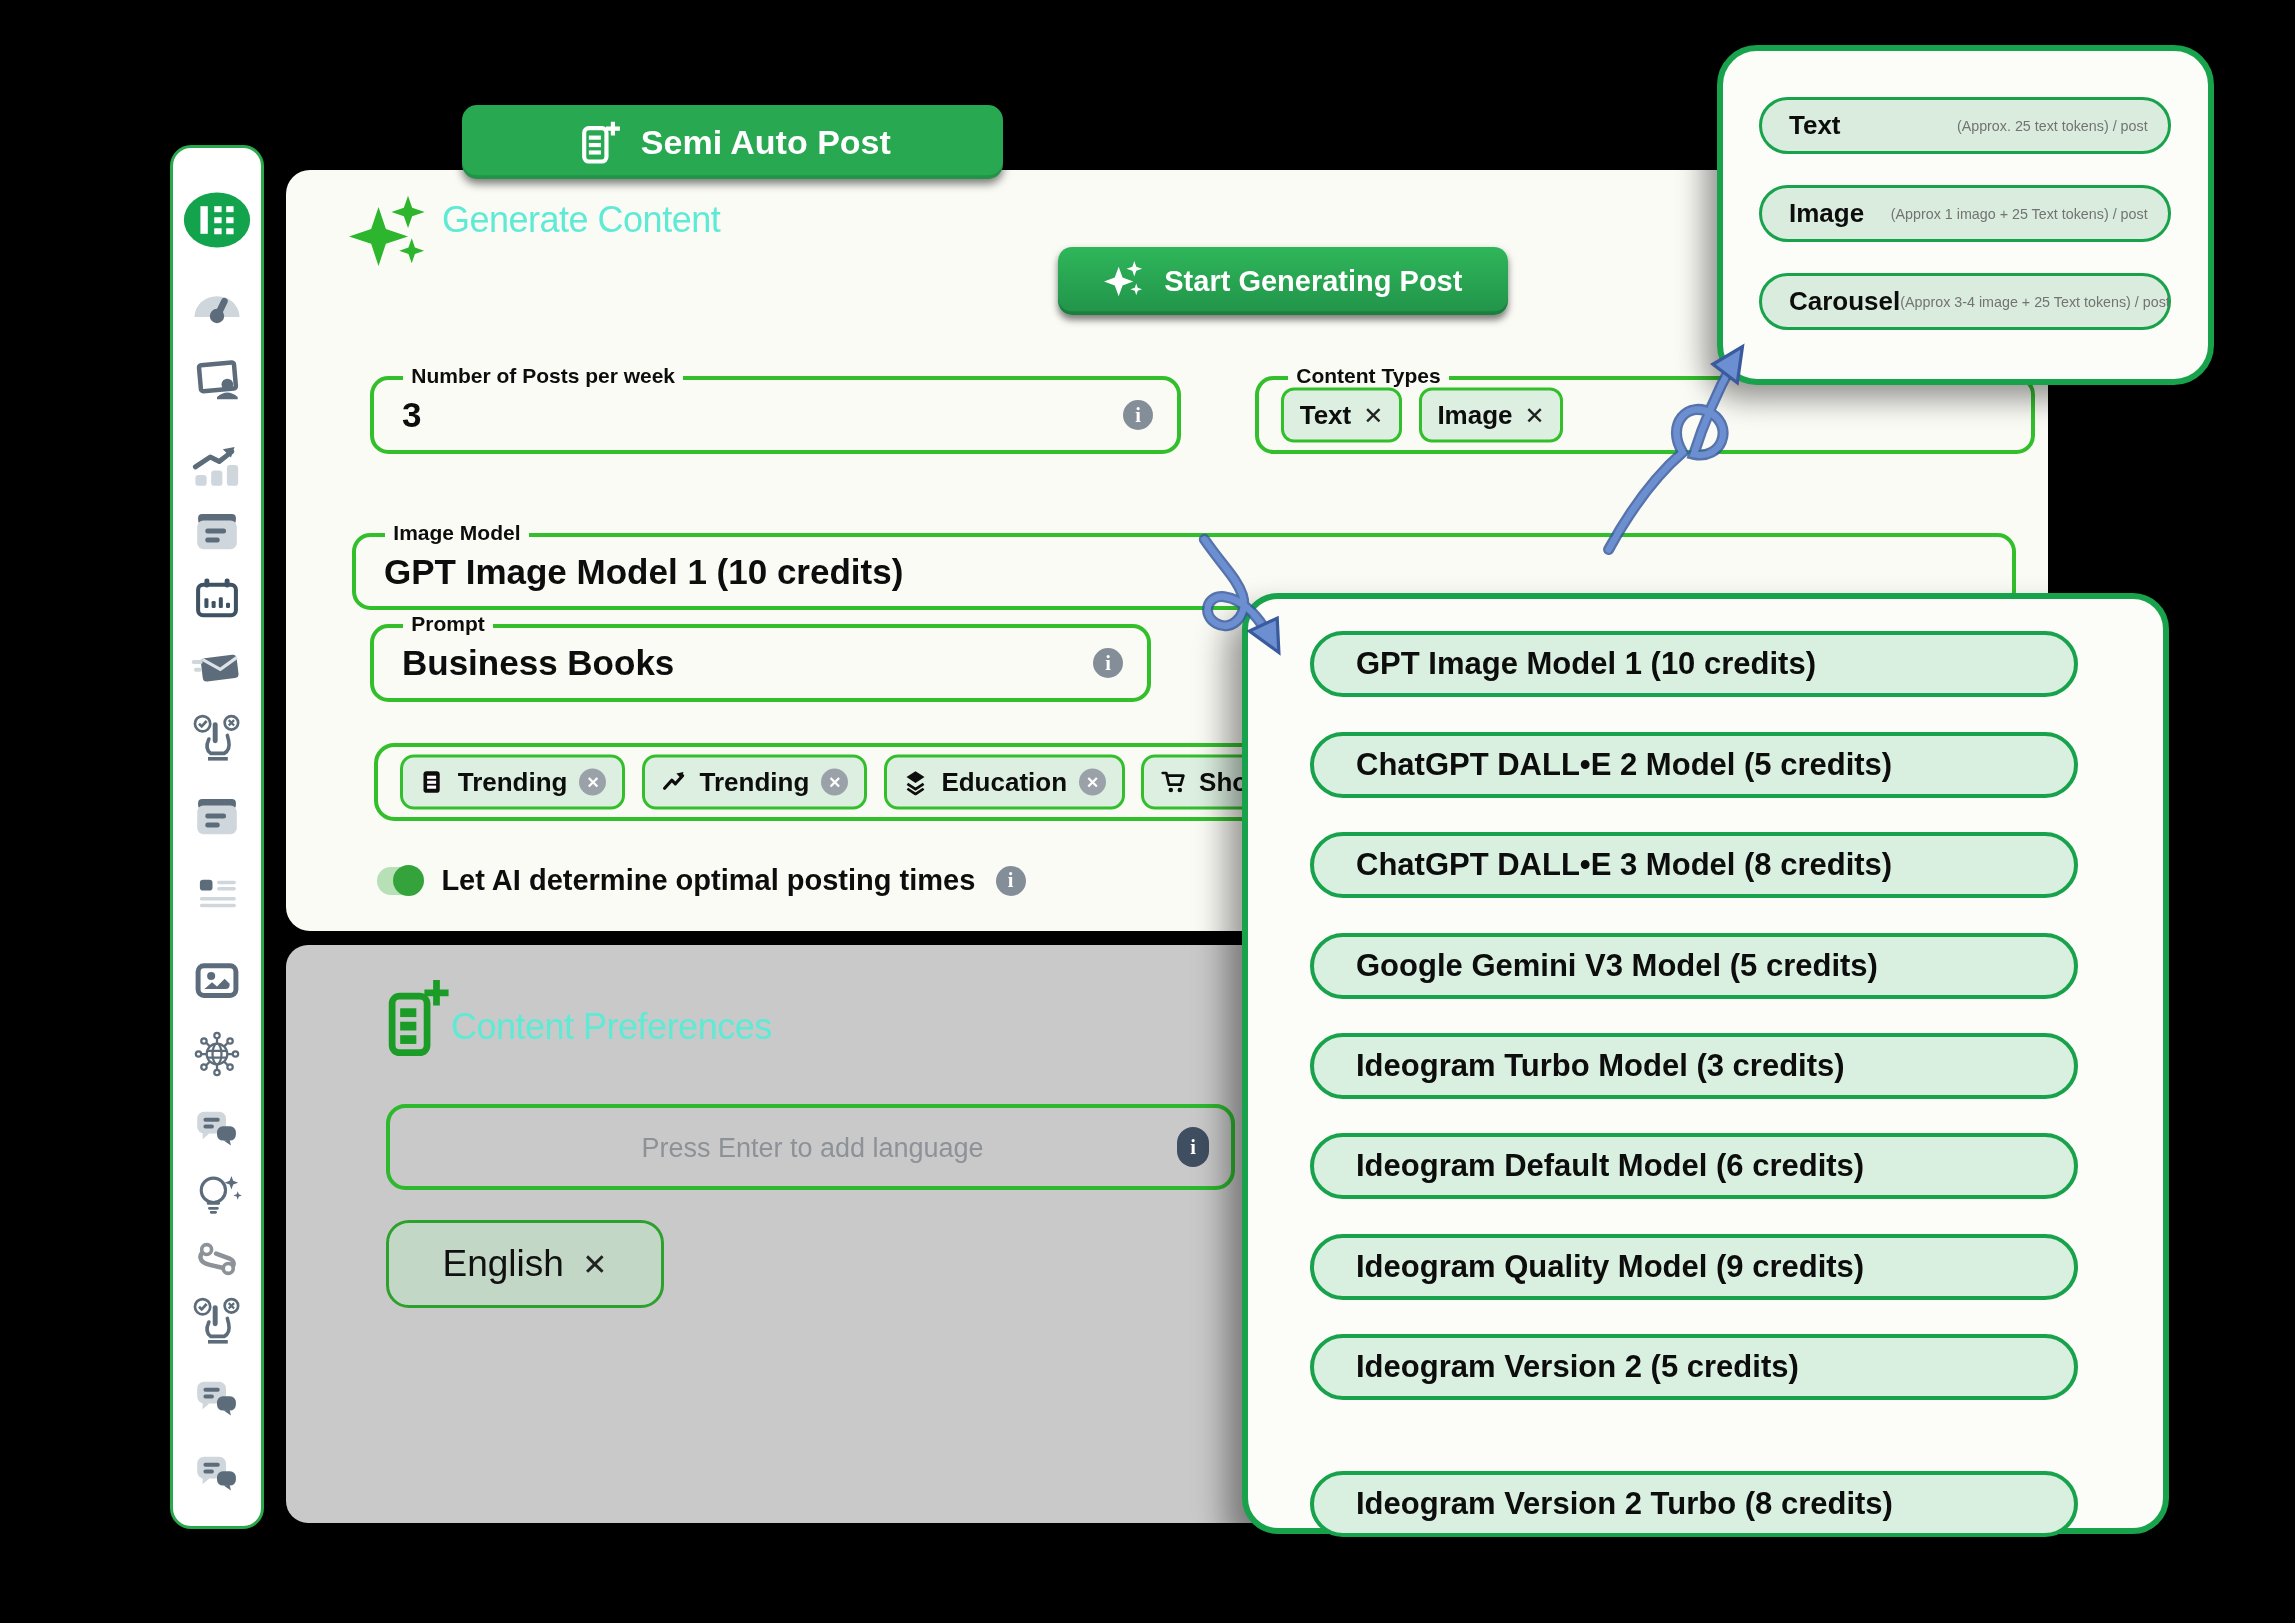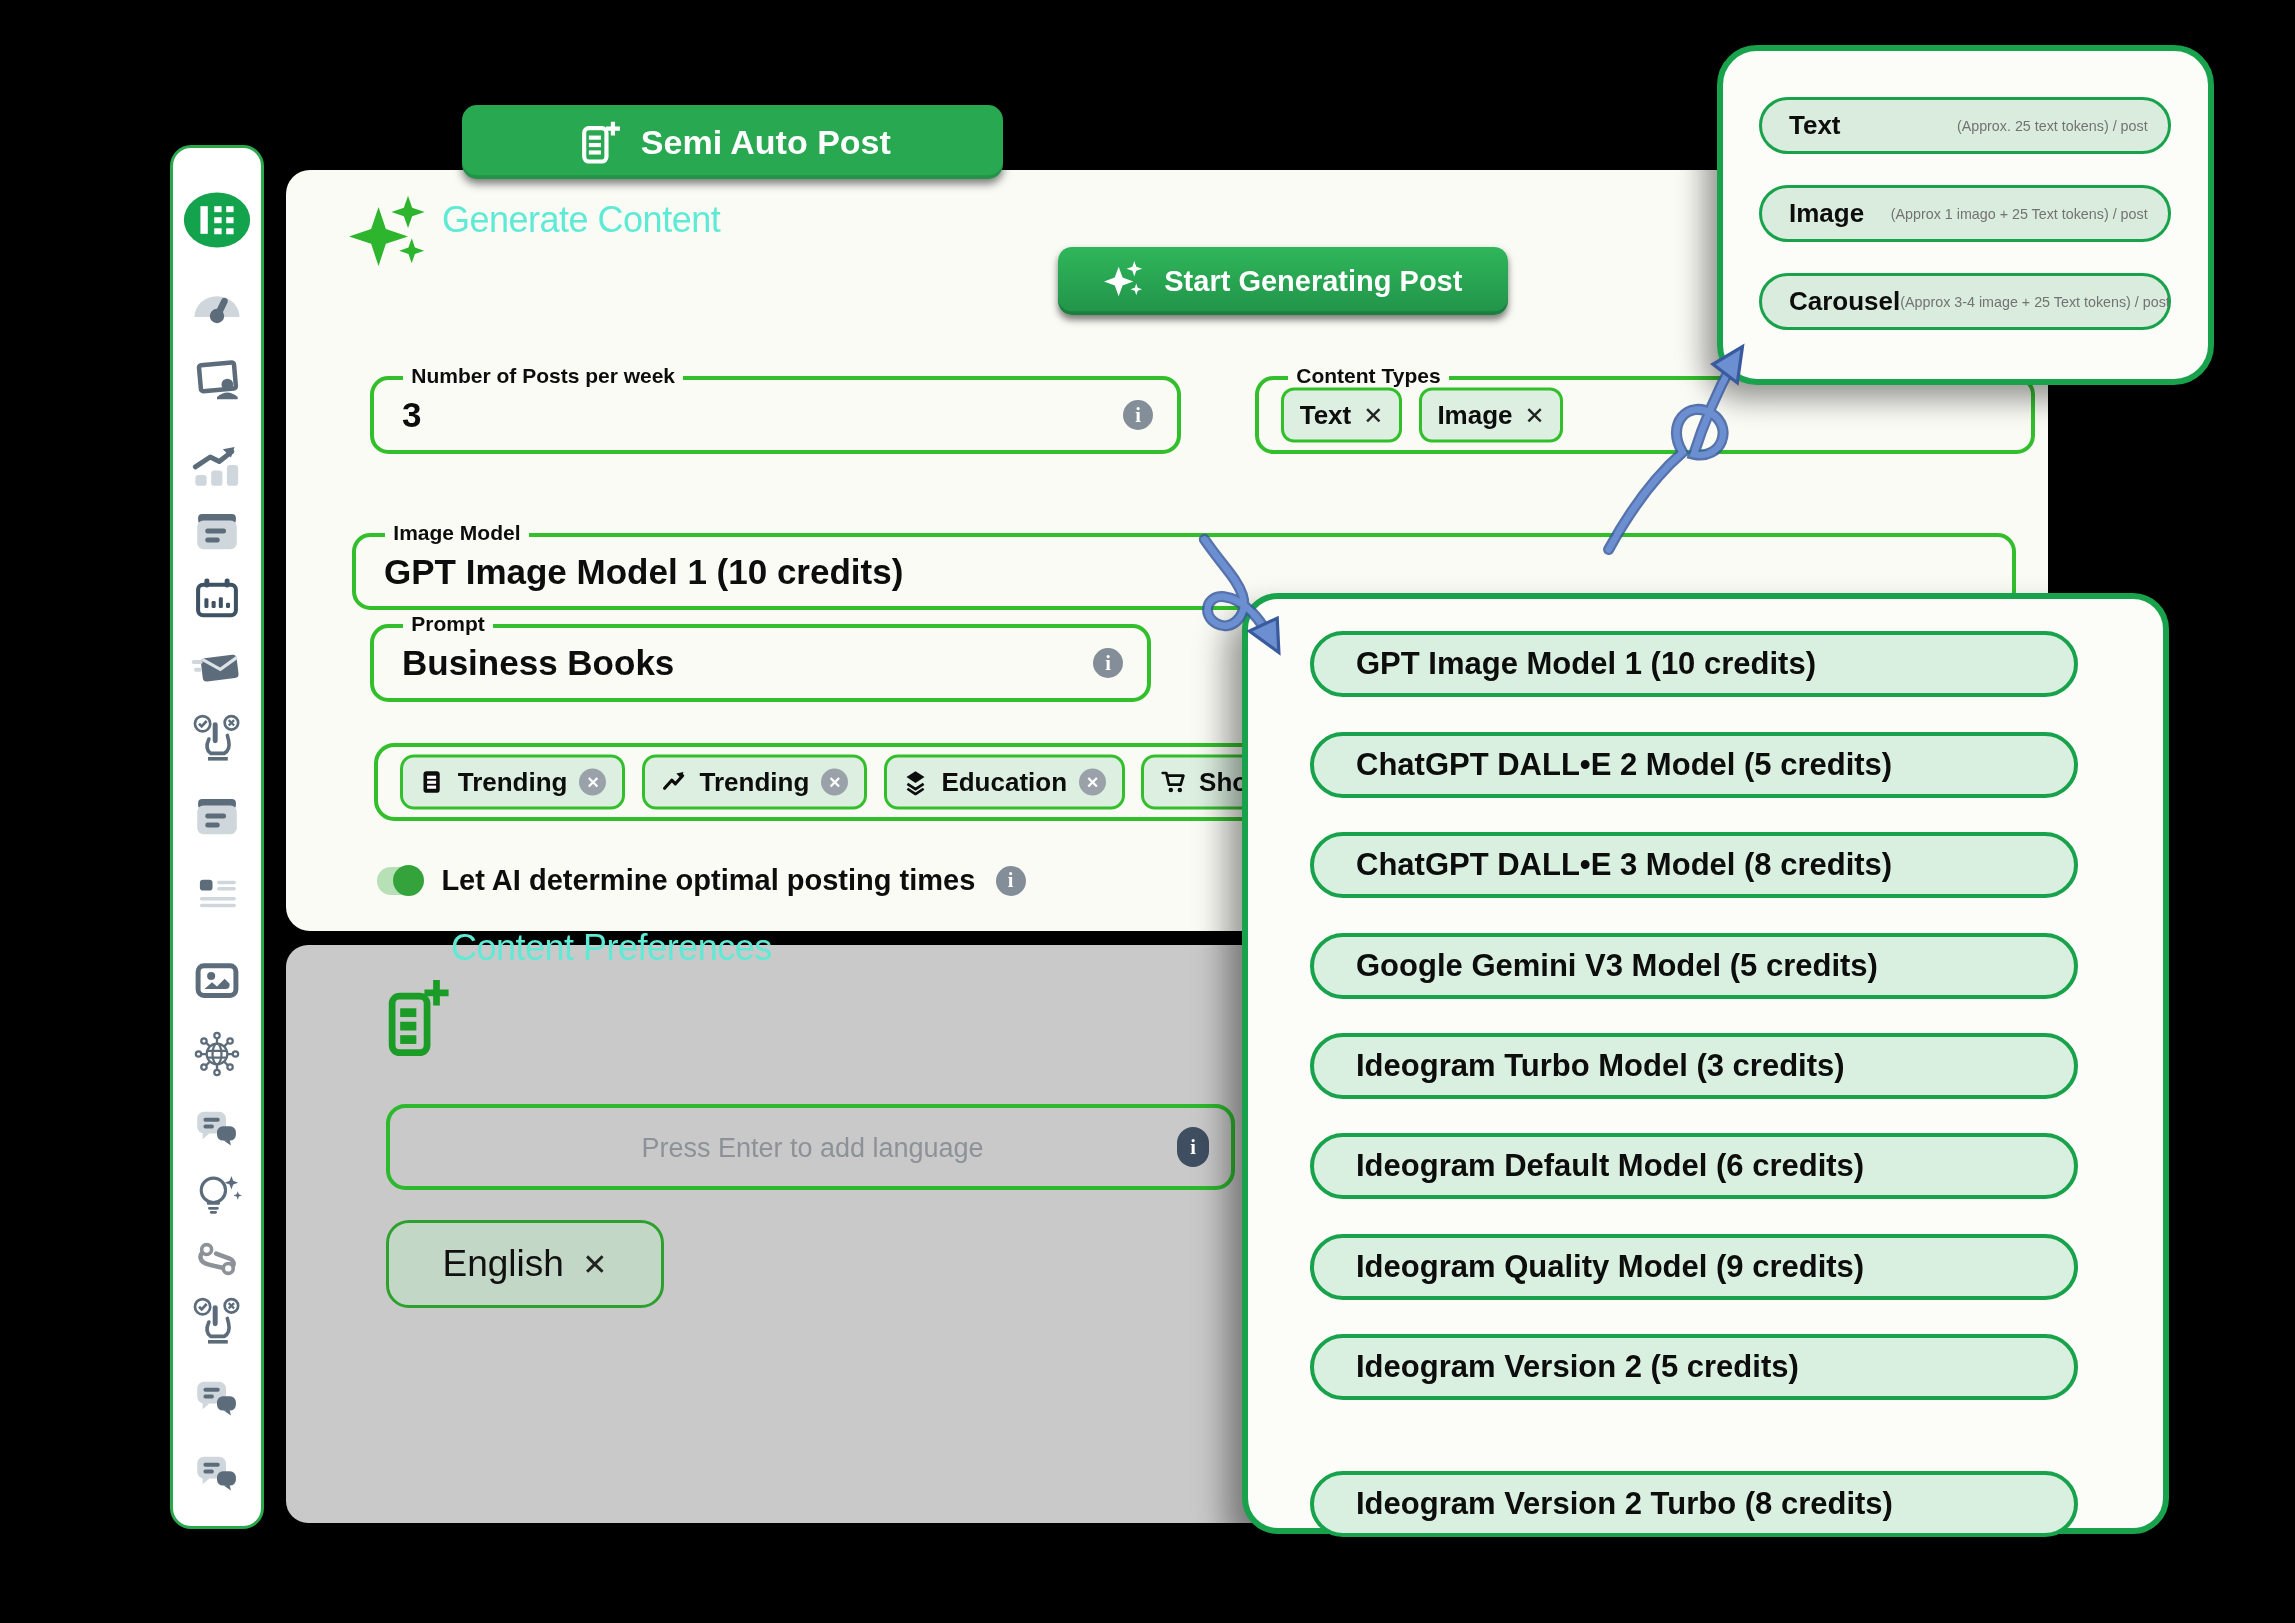--- a/index.html
+++ b/index.html
@@ -23,21 +23,21 @@
   #badge{left:462px;top:105px;width:541px;height:74px;background:#27a851;
          border-radius:15px;z-index:4;display:flex;align-items:center;justify-content:center;
          gap:15.7px;box-shadow:0 4.6px 8.3px rgba(0,0,0,.5), inset 0 -3.7px 0 rgba(0,0,0,.12);}
   #badge .lbl{color:#fff;font-size:34px;font-weight:bold;}
   #badge svg{width:51px;height:51px;}
 
   
   .big-title{font-size:36px;font-weight:normal;color:#5eead4;letter-spacing:-0.5px;}
   #gen-title{left:442px;top:199px;z-index:2;}
   #gen-sparkle{left:349px;top:194px;width:83px;height:83px;z-index:2;}
-  #prefs-title{left:451px;top:927px;z-index:2;}
+  #prefs-title{left:451px;top:1006px;z-index:2;}
   #prefs-ic{left:380px;top:976px;width:74px;height:88px;z-index:2;}
 
   
   #start-btn{left:1058px;top:247px;width:450px;height:68px;border-radius:14px;z-index:2;
     background:linear-gradient(#2fb65a,#219349);display:flex;align-items:center;justify-content:center;
     gap:16.7px;box-shadow:0 4.6px 7.4px rgba(0,0,0,.5), inset 0 -3.7px 0 rgba(0,0,0,.15);cursor:pointer;}
   #start-btn .lbl{color:#fff;font-size:29px;font-weight:bold;}
   #start-btn svg{width:44px;height:44px;}
 
   

